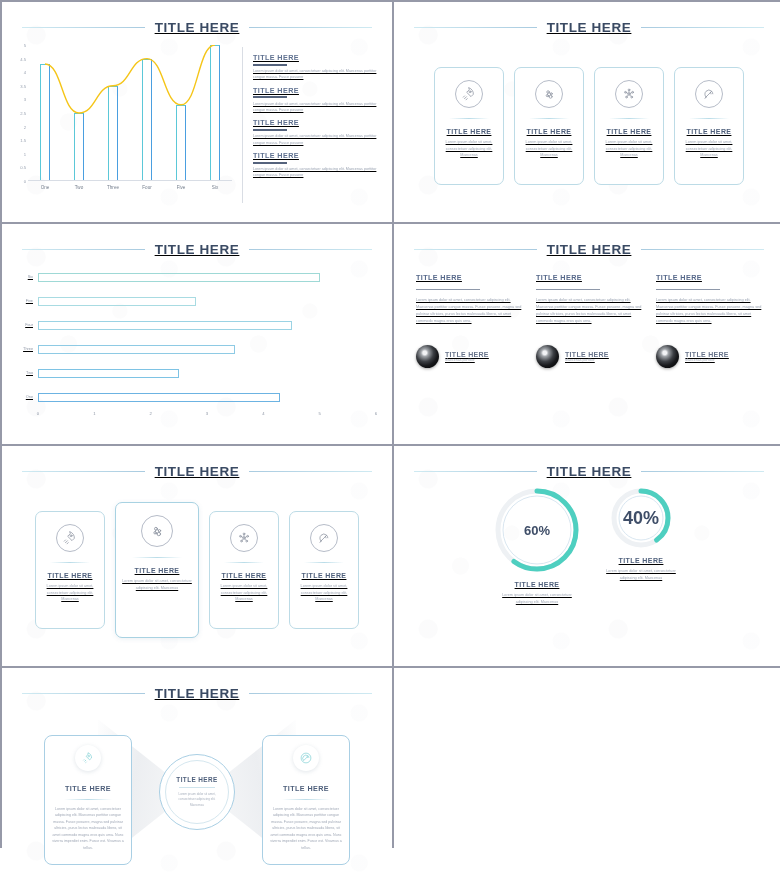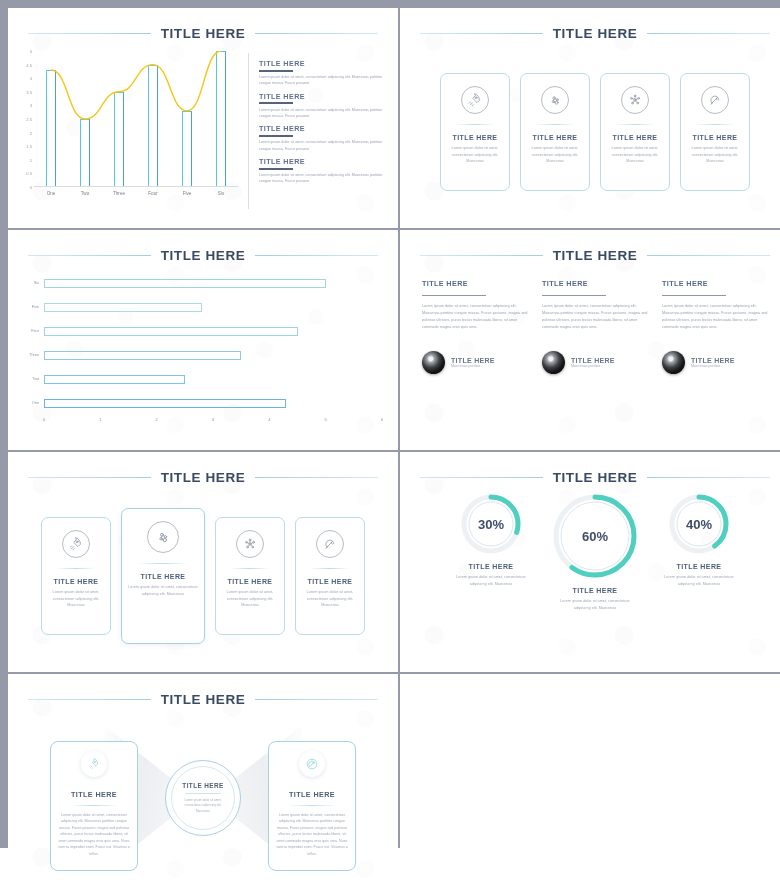--- a/index.html
+++ b/index.html
@@ -9,21 +9,22 @@
     font-family: "Liberation Sans", sans-serif;
     overflow: hidden;
   }
   #board {
     width: 780px; height: 848px;
     display: grid;
     grid-template-columns: 390px 390px;
     grid-template-rows: 220px 220px 220px 220px;
     background: #9699a8;
     gap: 2px;
-    padding: 8px;
+    padding: 2px;
+    text-decoration: underline;
   }
   .slide {
     position: relative;
     background: #ffffff;
     overflow: hidden;
   }
   
   .wm {
     position: absolute; inset: 0;
     pointer-events: none;
@@ -501,43 +502,34 @@
 
   <div class="slide">
     <div class="wm"></div>
     <div class="hdr">
       <div class="ln"></div>
       <h2>TITLE HERE</h2>
       <div class="ln r"></div>
     </div>
     <div class="donuts" id="s6donuts">
         <div class="dwrap">
-          <div style="position:relative;width:62px;height:62px"><svg width="62" height="62" style="transform:rotate(-90deg)">
-              <circle cx="31" cy="31" r="27" fill="none" stroke="#eef1f4" stroke-width="5"></circle>
-              <circle cx="31" cy="31" r="27" fill="none" stroke="#4ecfc0" stroke-width="5" stroke-linecap="round" stroke-dasharray="50.9 169.6"></circle>
-              <circle cx="31" cy="31" r="22" fill="none" stroke="#cfe0ec" stroke-width="0.8"></circle>
-            </svg><div class="pct" style="font-size:13px">30%</div></div>
-          <h4>TITLE HERE</h4>
-          <p>Lorem ipsum dolor sit amet, consectetuer adipiscing elit. Maecenas</p>
-        </div>
-        <div class="dwrap">
           <div style="position:relative;width:86px;height:86px"><svg width="86" height="86" style="transform:rotate(-90deg)">
               <circle cx="43" cy="43" r="39" fill="none" stroke="#eef1f4" stroke-width="5"></circle>
               <circle cx="43" cy="43" r="39" fill="none" stroke="#4ecfc0" stroke-width="5" stroke-linecap="round" stroke-dasharray="147.0 245.0"></circle>
               <circle cx="43" cy="43" r="34" fill="none" stroke="#cfe0ec" stroke-width="0.8"></circle>
             </svg><div class="pct" style="font-size:13px">60%</div></div>
           <h4>TITLE HERE</h4>
           <p>Lorem ipsum dolor sit amet, consectetuer adipiscing elit. Maecenas</p>
         </div>
         <div class="dwrap">
           <div style="position:relative;width:62px;height:62px"><svg width="62" height="62" style="transform:rotate(-90deg)">
               <circle cx="31" cy="31" r="27" fill="none" stroke="#eef1f4" stroke-width="5"></circle>
               <circle cx="31" cy="31" r="27" fill="none" stroke="#4ecfc0" stroke-width="5" stroke-linecap="round" stroke-dasharray="67.9 169.6"></circle>
               <circle cx="31" cy="31" r="22" fill="none" stroke="#cfe0ec" stroke-width="0.8"></circle>
-            </svg><div class="pct" style="font-size:13px">40%</div></div>
+            </svg><div class="pct" style="font-size:18px">40%</div></div>
           <h4>TITLE HERE</h4>
           <p>Lorem ipsum dolor sit amet, consectetuer adipiscing elit. Maecenas</p>
         </div>
       </div>
   </div>
 
   <div class="slide">
     <div class="wm"></div>
     <div class="hdr">
       <div class="ln"></div>

